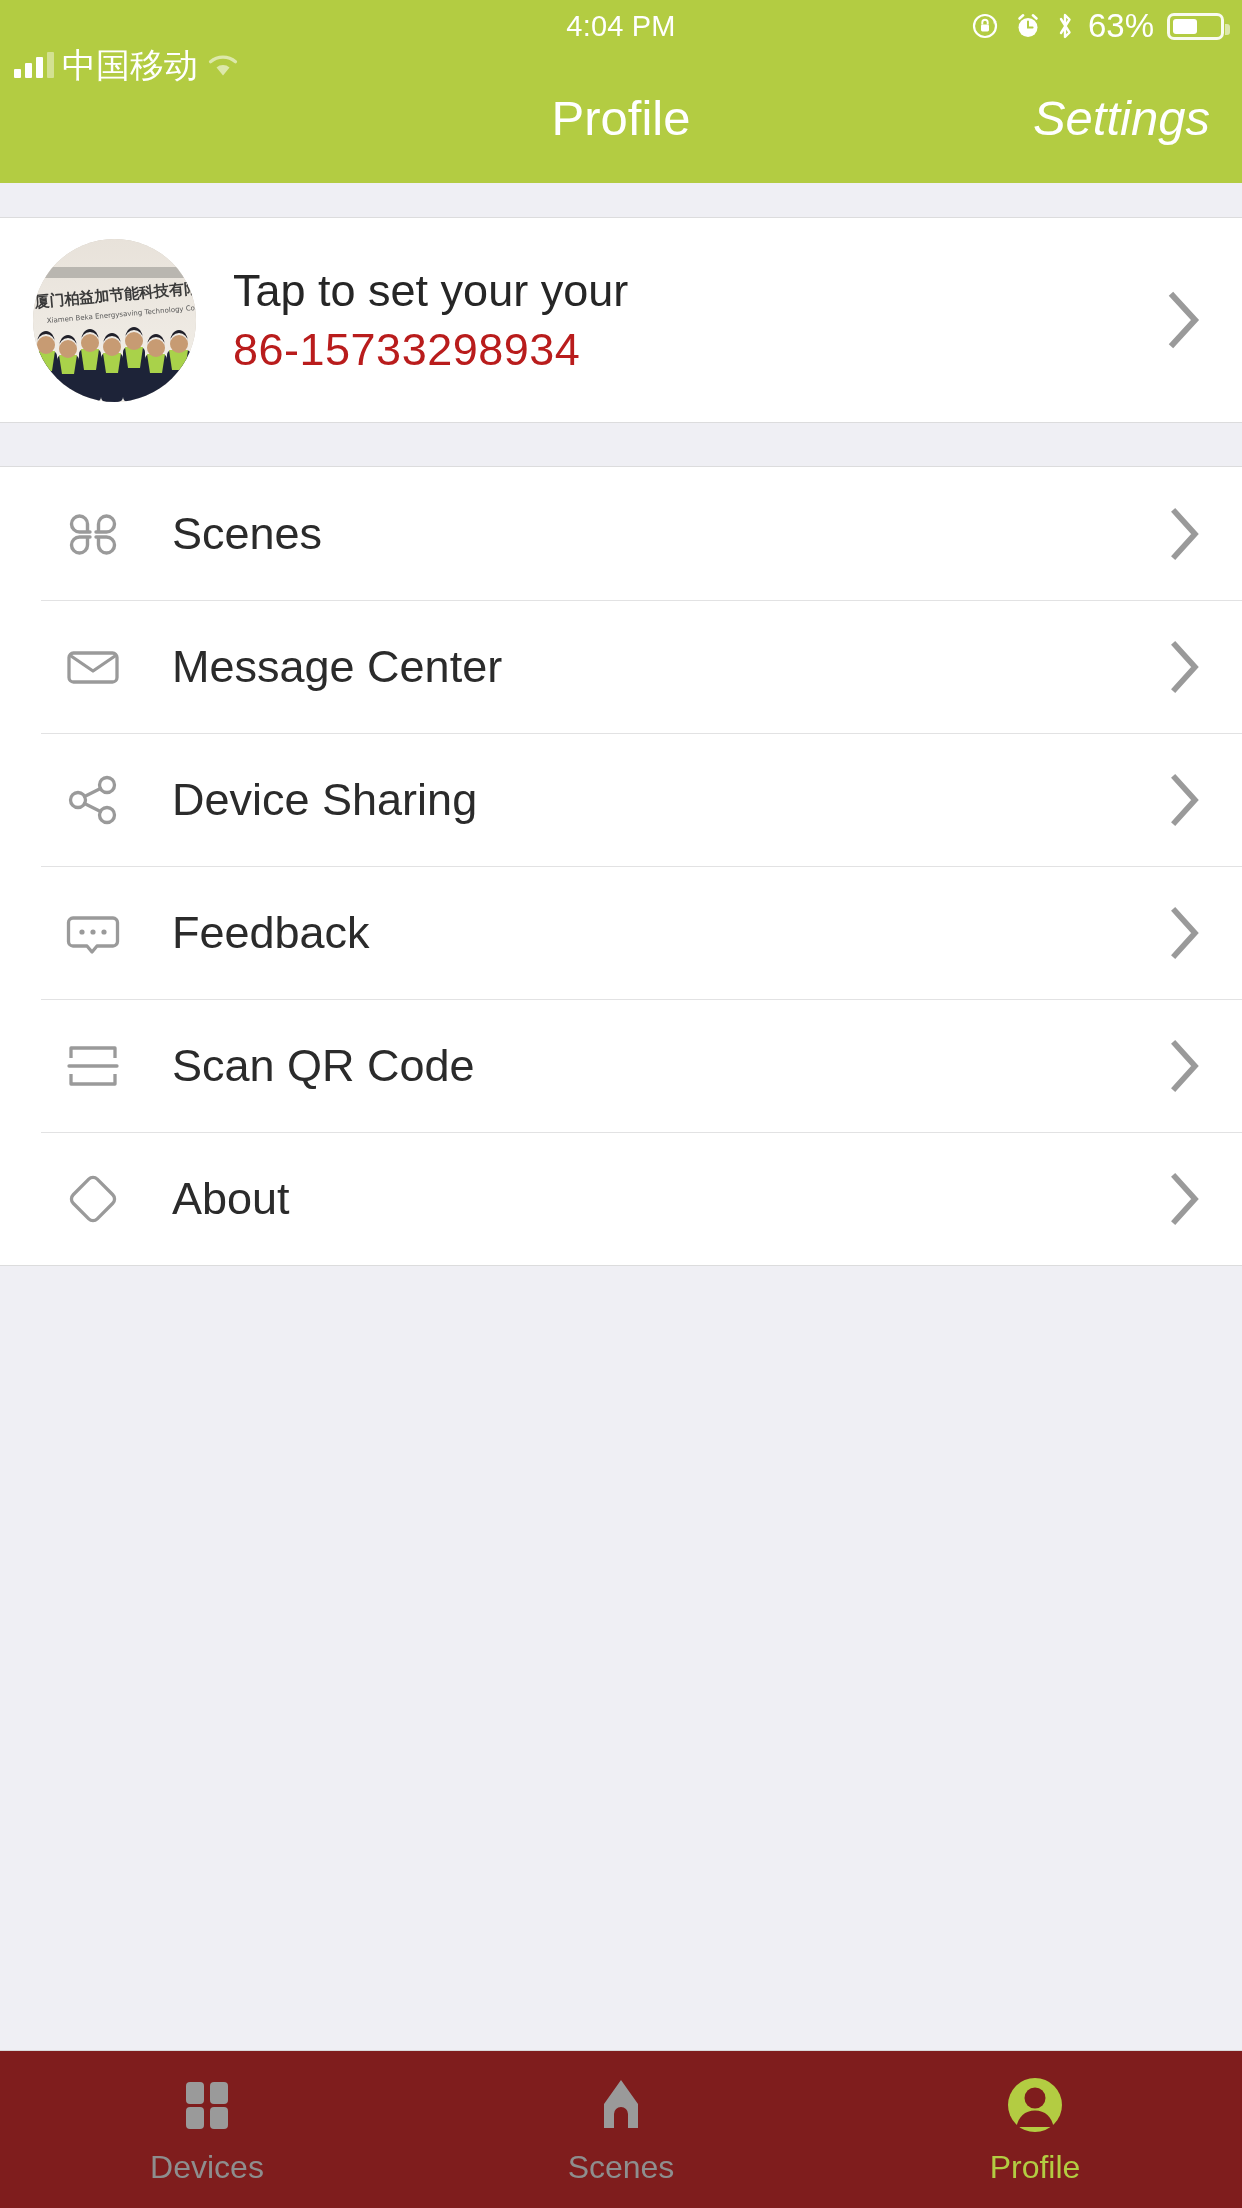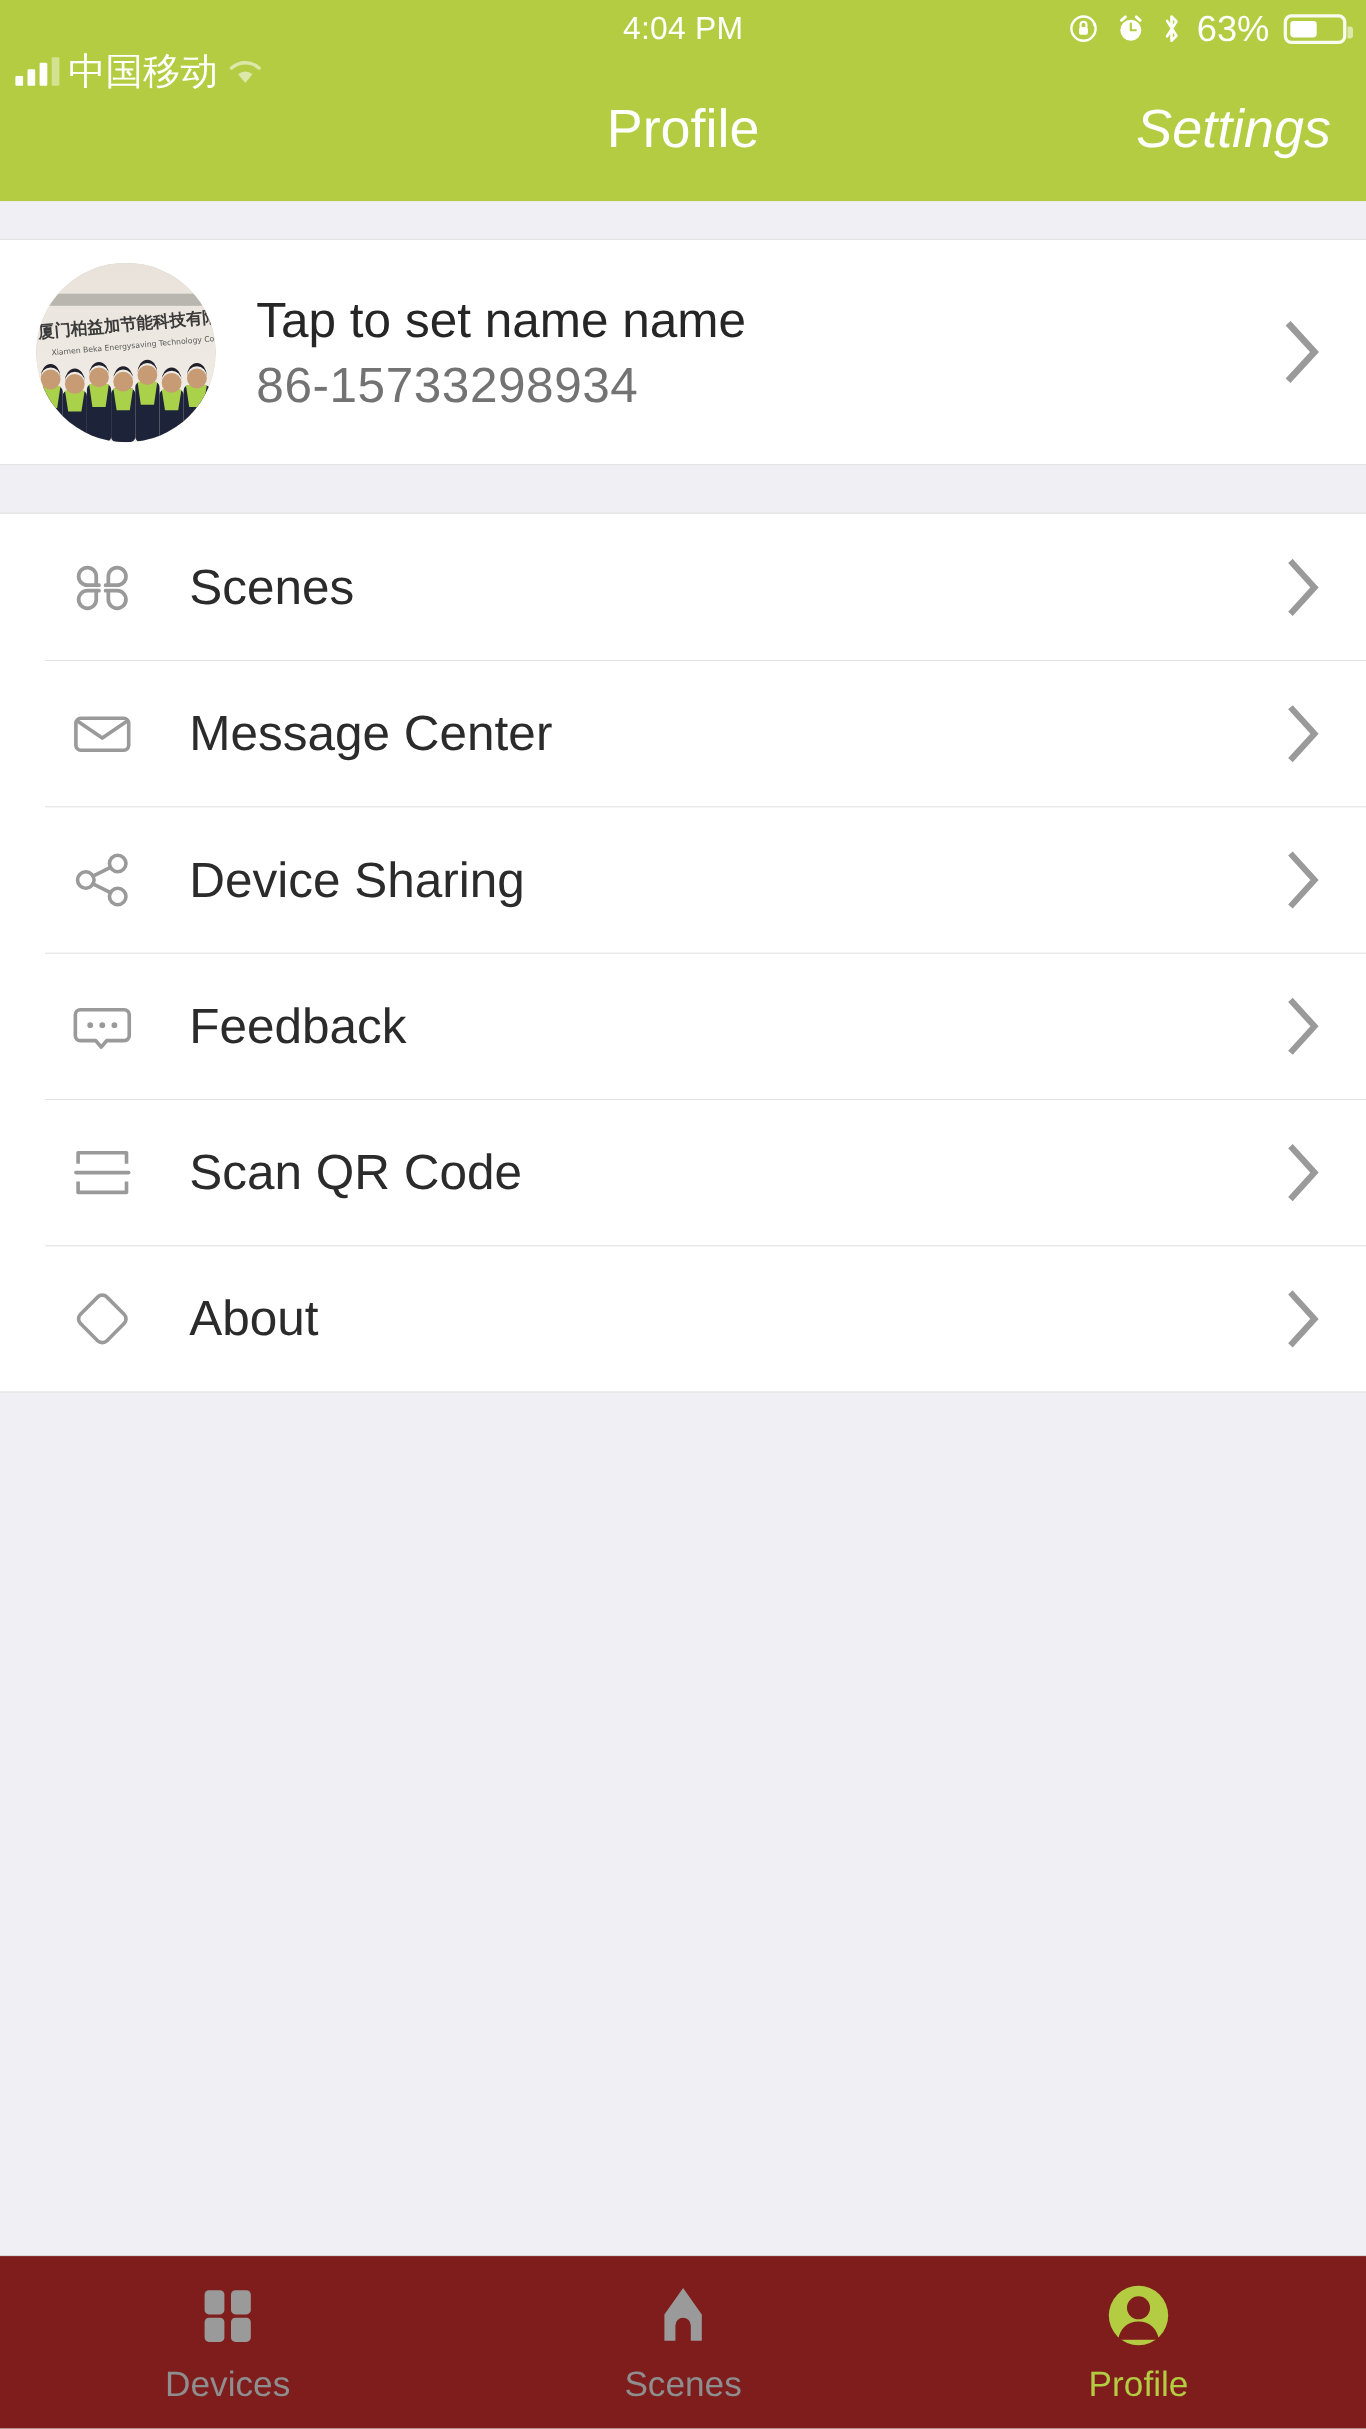--- a/index.html
+++ b/index.html
@@ -53,21 +53,21 @@
 
   
   .profile-card { position: absolute; left: 0; top: 217px; width: 1242px; height: 206px;
                   background: #ffffff; border-top: 1px solid #dcdcdd; border-bottom: 1px solid #dcdcdd;
                   display: flex; align-items: center; }
   .avatar { position: relative; width: 163px; height: 163px; margin-left: 33px; border-radius: 50%;
             overflow: hidden; flex: none; background: #cfc9bf; }
   .avatar svg { position: absolute; inset: 0; width: 100%; height: 100%; display: block; }
   .pf-text { margin-left: 37px; display: flex; flex-direction: column; justify-content: center; gap: 7px; }
   .pf-name { font-size: 45px; color: #262626; font-weight: 400; }
-  .pf-phone { font-size: 45px; color: #737373; font-weight: 400; letter-spacing: .5px; }
+  .pf-phone { font-size: 45px; color: #b91c1c; font-weight: 400; letter-spacing: .5px; }
   .pf-chev { position: absolute; right: 40px; top: 50%; transform: translateY(-50%); }
 
   
   .menu { position: absolute; left: 0; top: 466px; width: 1242px; background: #ffffff;
           border-top: 1px solid #dcdcdd; border-bottom: 1px solid #dcdcdd; }
   .row { position: relative; height: 133px; display: flex; align-items: center; }
   .row + .row::before { content: ""; position: absolute; left: 41px; right: 0; top: 0; height: 1px; background: #e2e2e3; }
   .row-ico { width: 62px; height: 62px; margin-left: 62px; flex: none;
              display: flex; align-items: center; justify-content: center; }
   .row-ico svg { display: block; }
@@ -205,21 +205,21 @@
             <path d="M70 106 a9 9 0 0 1 18 0 a9 12 0 0 0 -18 0z"></path>
             <path d="M92 100 a9 9 0 0 1 18 0 a9 12 0 0 0 -18 0z"></path>
             <path d="M114 107 a9 9 0 0 1 18 0 a9 12 0 0 0 -18 0z"></path>
             <path d="M137 103 a9 9 0 0 1 18 0 a9 12 0 0 0 -18 0z"></path>
           </g>
         </g>
       </svg>
     </div>
 
     <div class="pf-text">
-      <div class="pf-name">Tap to set name name</div>
+      <div class="pf-name">Tap to set your your</div>
       <div class="pf-phone">86-15733298934</div>
     </div>
 
     <span class="pf-chev">
       <svg class="chev" width="34" height="58" viewBox="0 0 34 58">
         <path d="M5 5 L27 29 L5 53" fill="none" stroke="#9a9a9a" stroke-width="6" stroke-linecap="square"></path>
       </svg>
     </span>
   </div>
 

